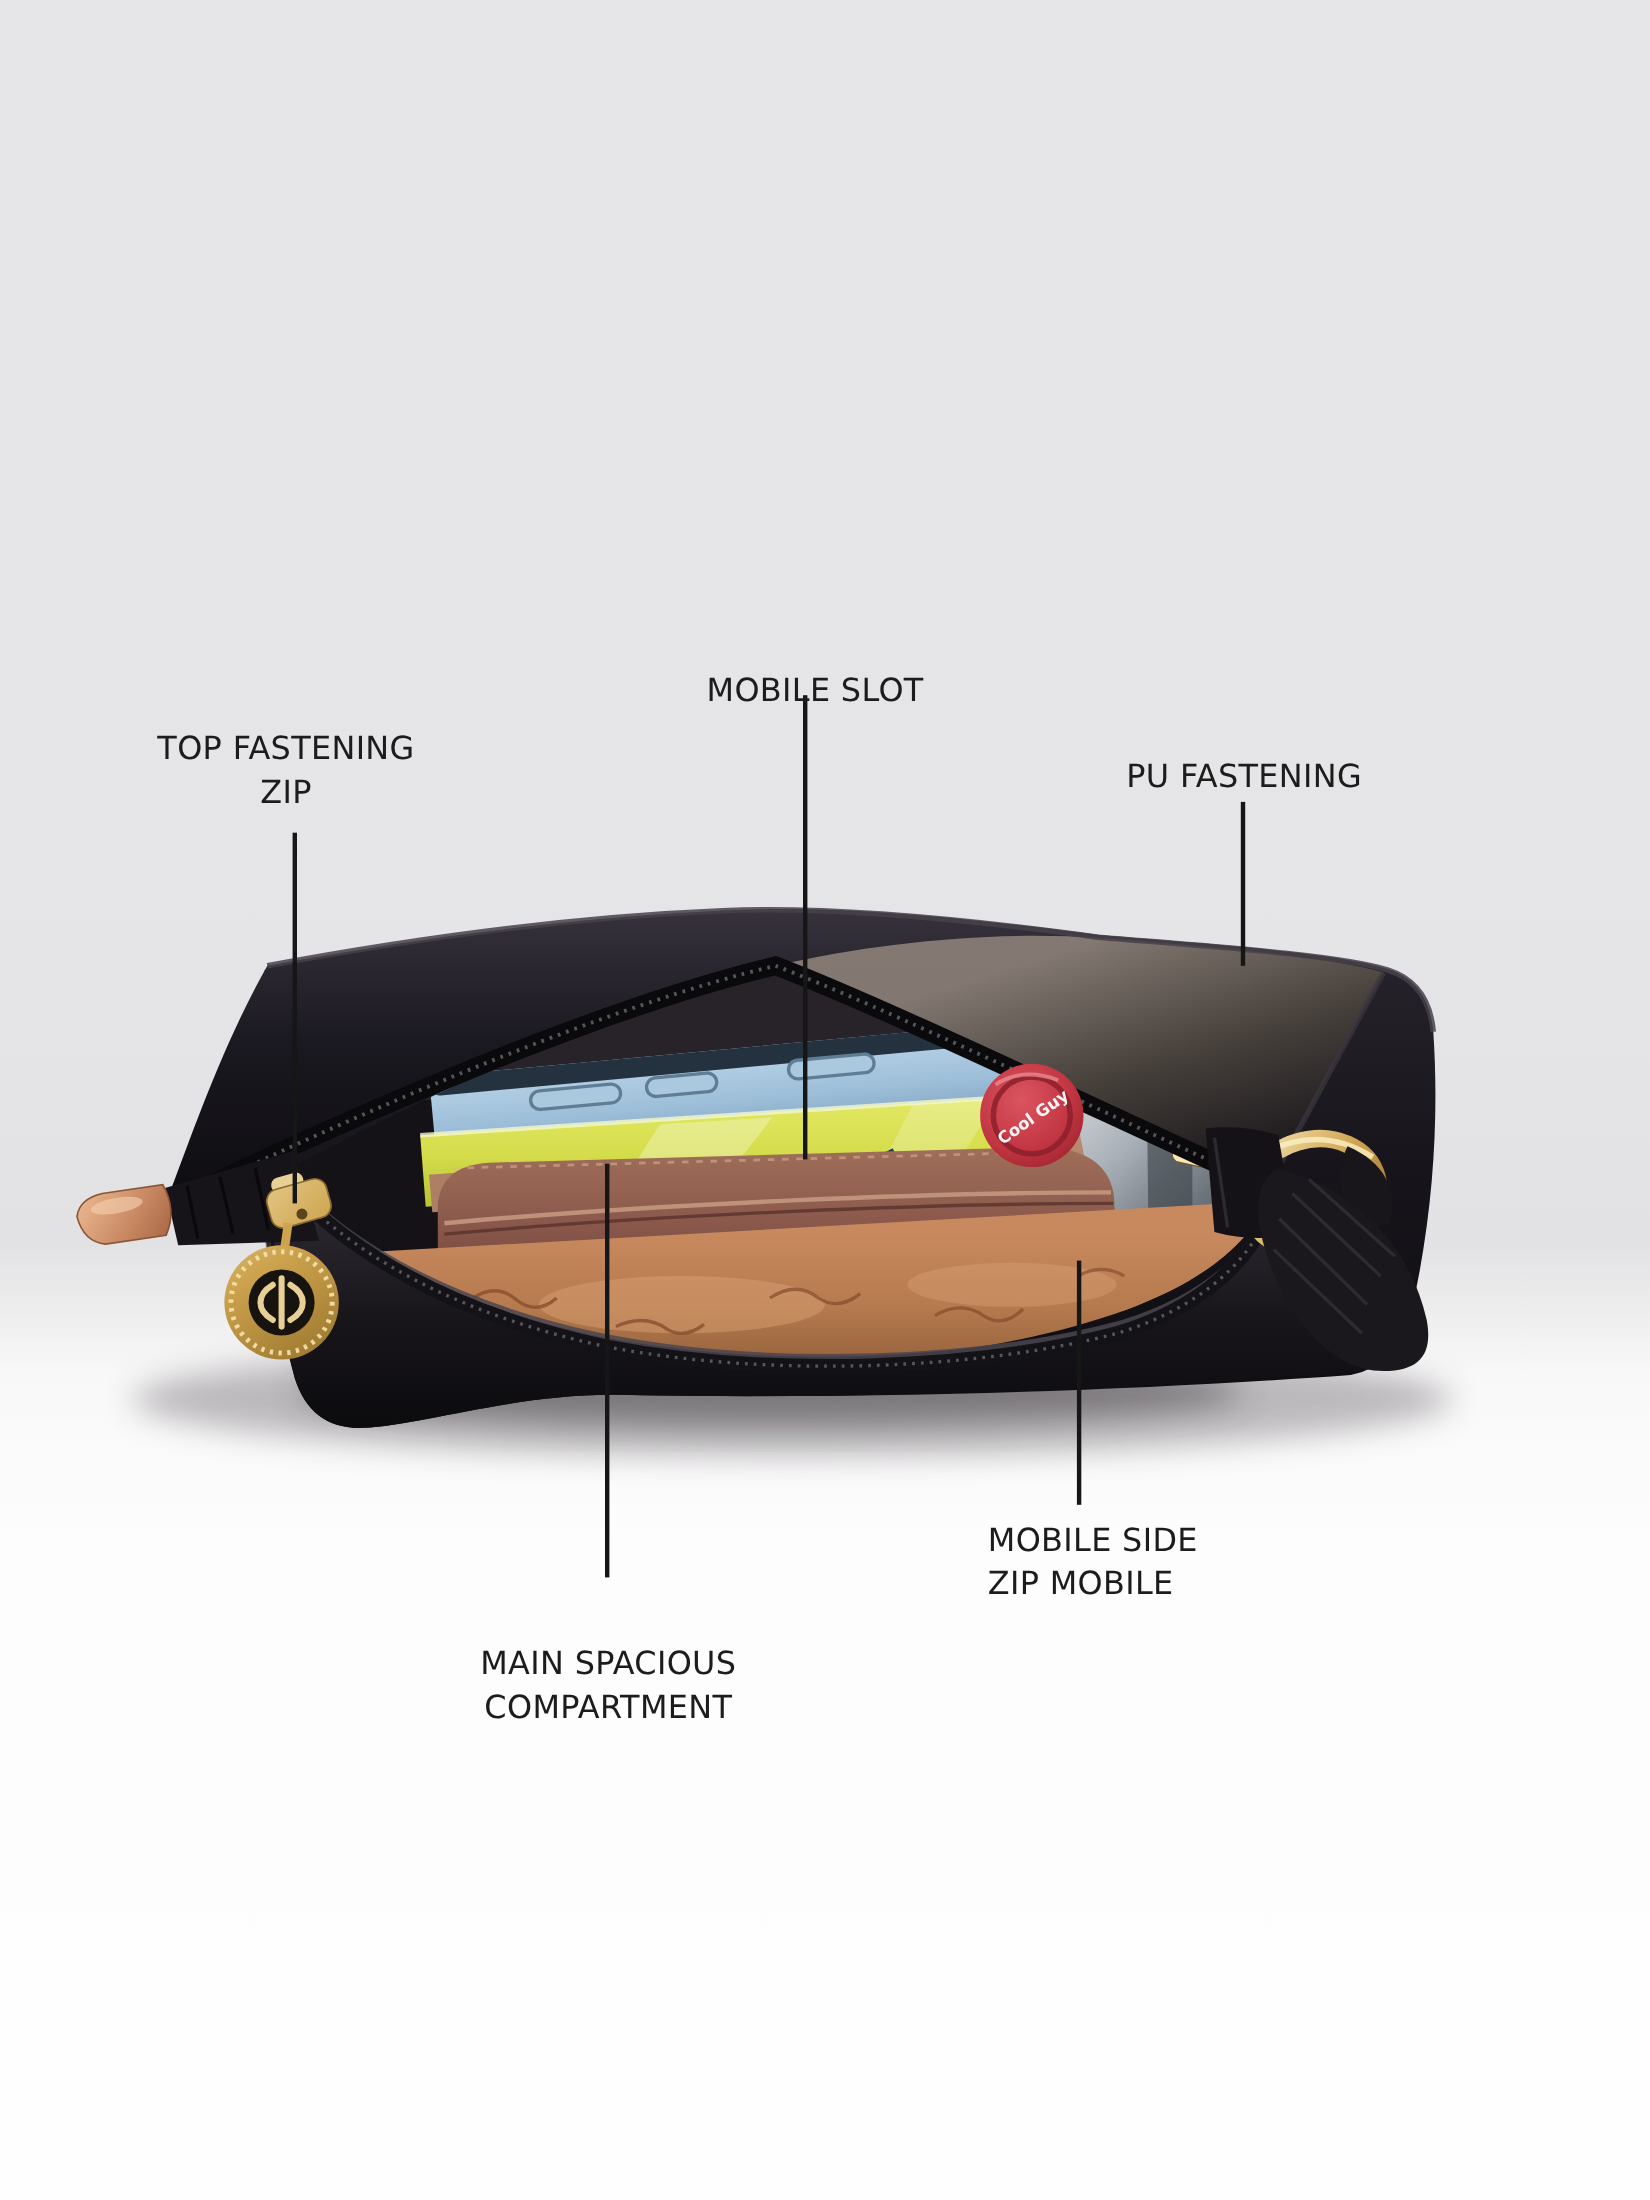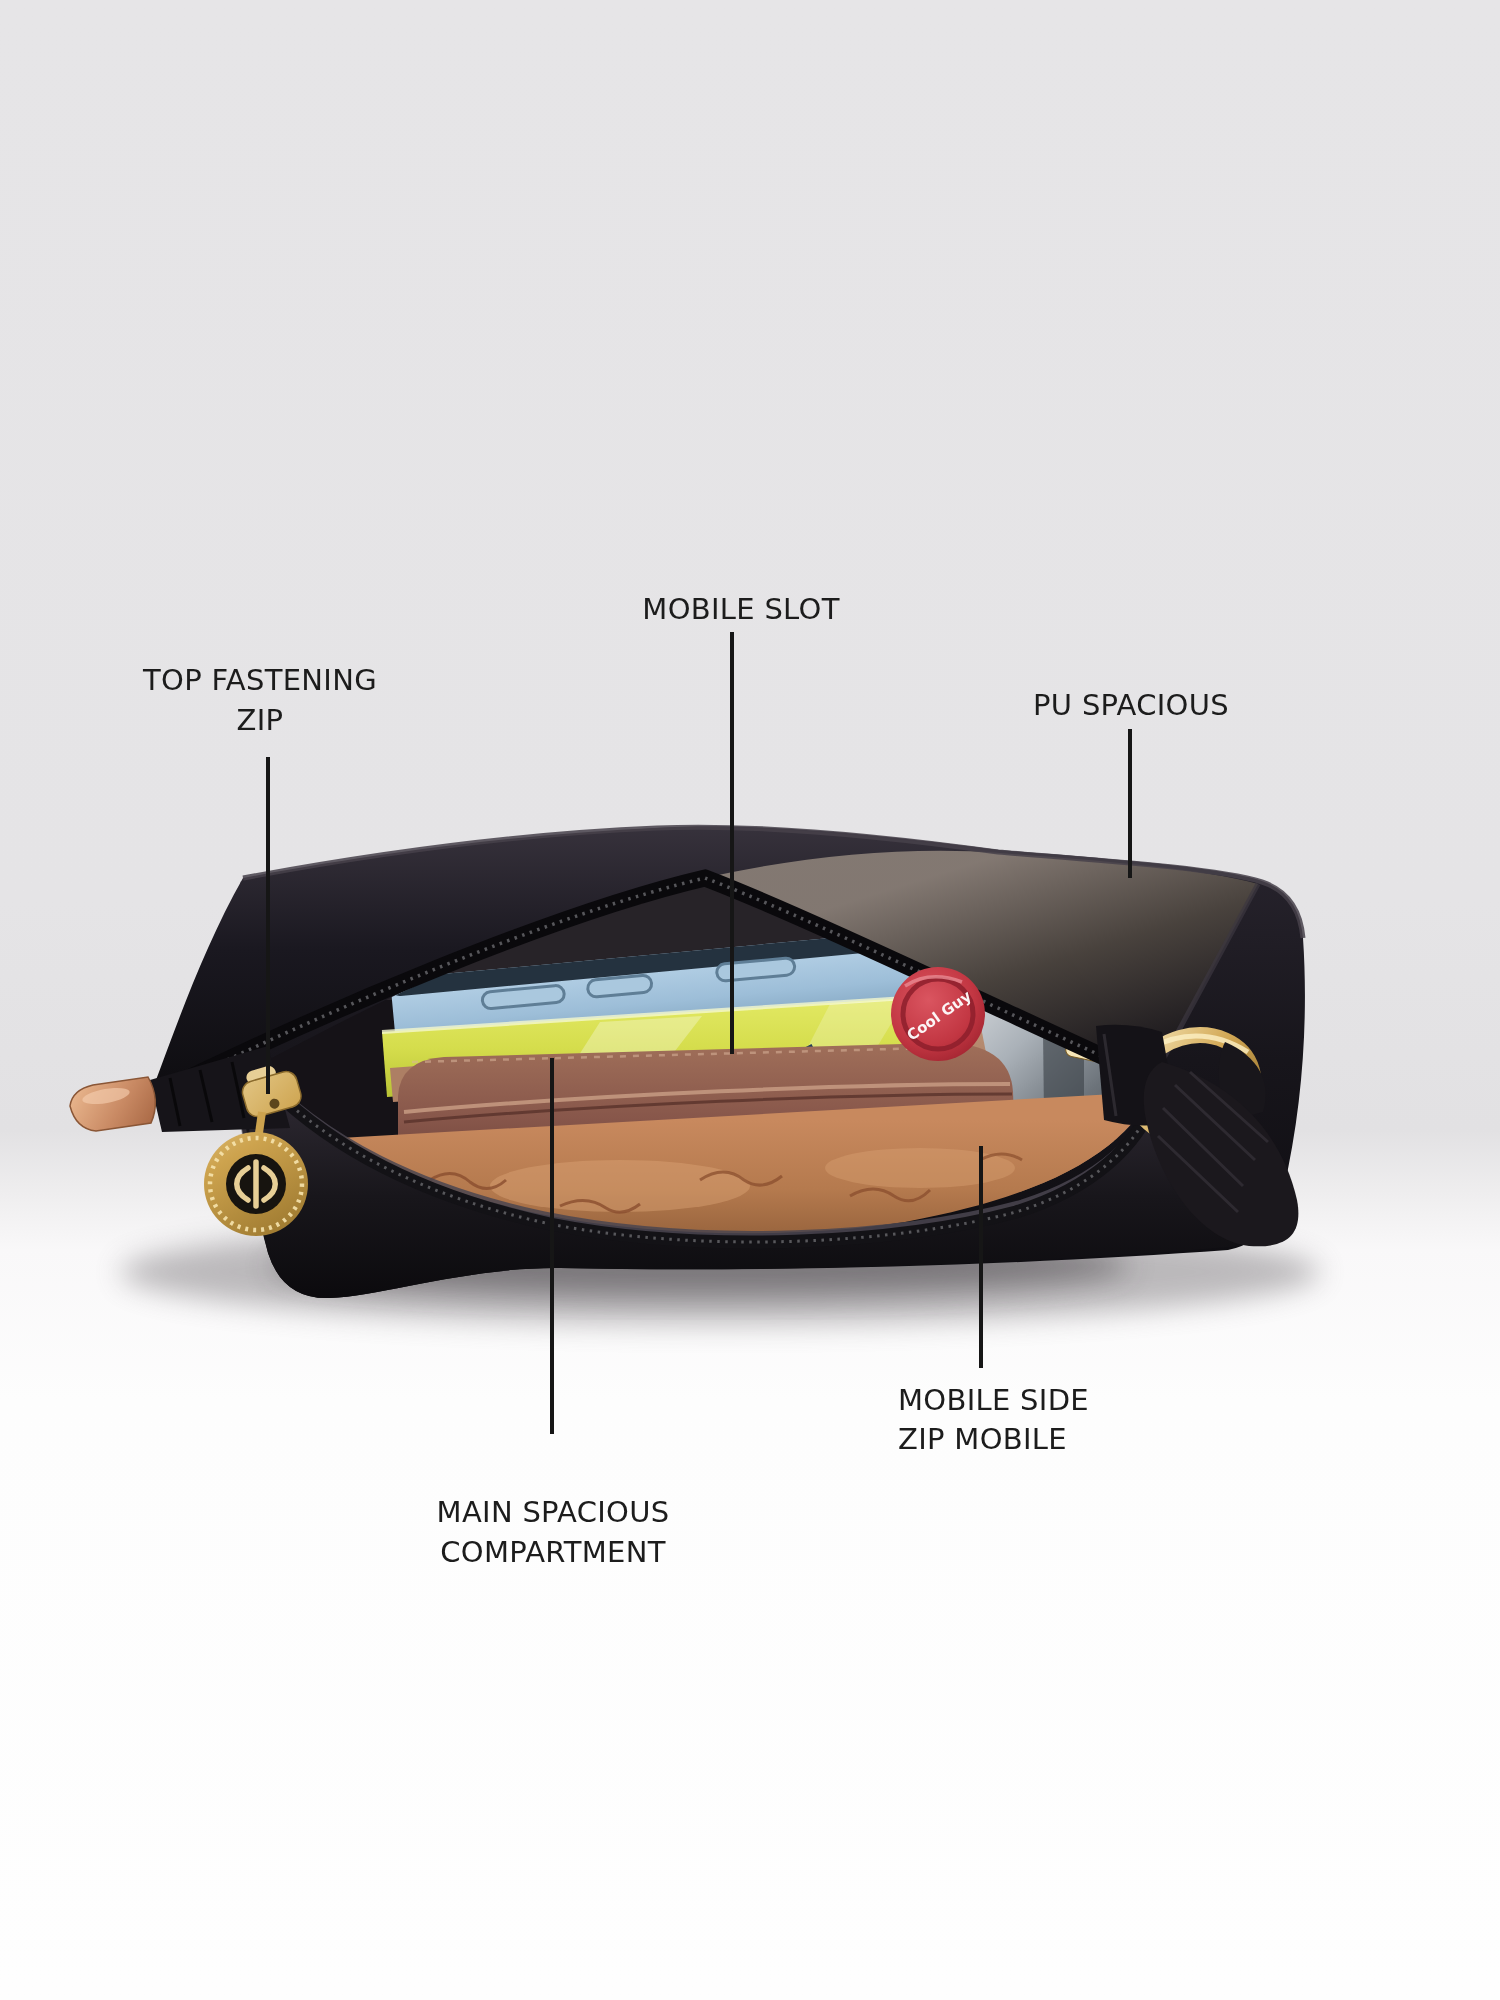--- a/index.html
+++ b/index.html
@@ -275,31 +275,31 @@
     <text x="938" y="1021" transform="rotate(-35 938 1014)" text-anchor="middle" font-family="DejaVu Sans, sans-serif" font-size="15" font-weight="bold" fill="#ffffff" opacity="0.95">Cool Guy</text>
   </g>
 </svg>
 
 <div class="leader-line" style="left:266px;top:757px;height:337px;"></div>
 <div class="leader-line" style="left:730px;top:632px;height:422px;"></div>
 <div class="leader-line" style="left:1128px;top:729px;height:149px;"></div>
 <div class="leader-line" style="left:550px;top:1058px;height:376px;"></div>
 <div class="leader-line" style="left:979px;top:1146px;height:222px;"></div>
 
-<div class="callout center" style="left:741px;top:589px;">
+<div class="callout center" style="left:741px;top:607px;">
   <span>MOBILE SLOT</span>
 </div>
 
 <div class="callout center" style="left:260px;top:660px;">
   <div>TOP FASTENING</div>
   <div>ZIP</div>
 </div>
 
 <div class="callout center" style="left:1131px;top:685px;">
-  <span>PU SPACIOUS</span>
+  <span>PU FASTENING</span>
 </div>
 
 <div class="callout center" style="left:553px;top:1492px;">
   <div>MAIN SPACIOUS</div>
   <div>COMPARTMENT</div>
 </div>
 
 <div class="callout left-align" style="left:898px;top:1381px;">
   <div>MOBILE SIDE</div>
   <div>ZIP MOBILE</div>

